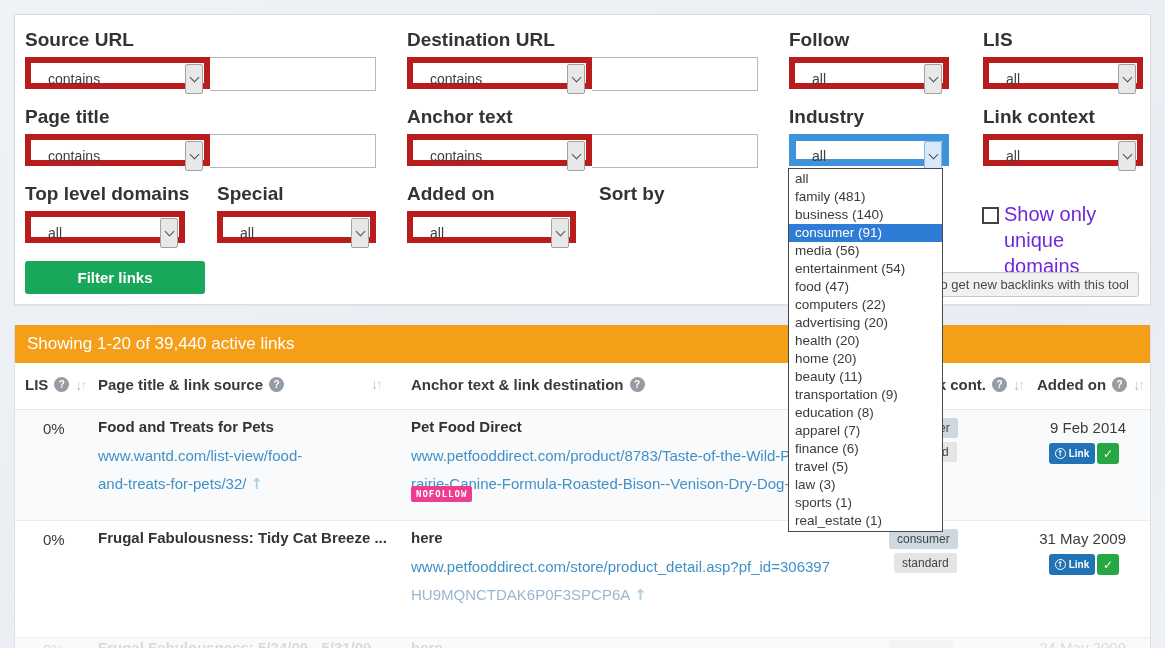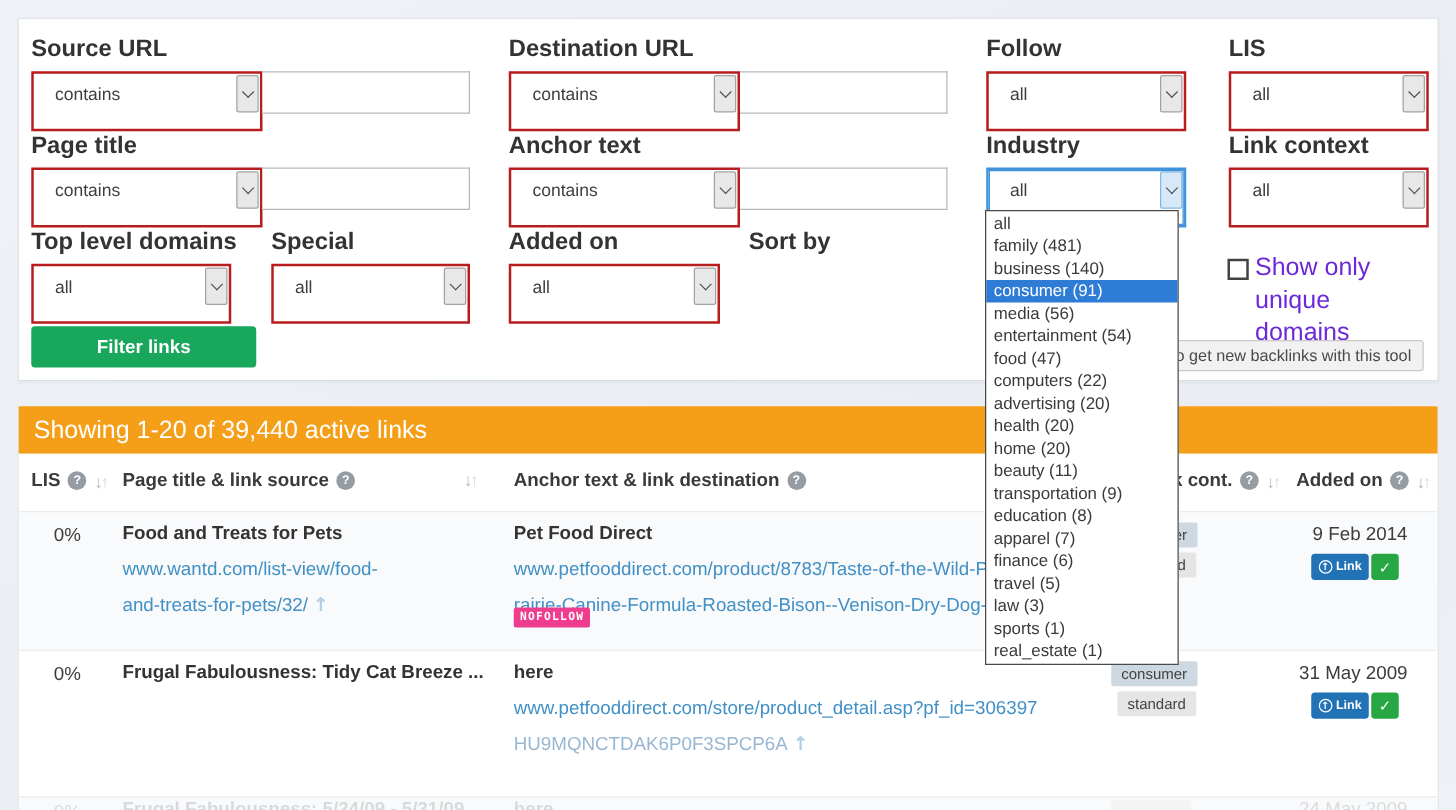--- a/index.html
+++ b/index.html
@@ -2,37 +2,37 @@
 <html><head>
 <meta charset="utf-8">
 <style>
   html,body{margin:0;padding:0}
   .page{position:relative;width:1165px;height:648px;overflow:hidden;
     background:linear-gradient(150deg,#eff2f6 0%,#e9edf3 70%,#eef1f6 100%);
     font-family:"Liberation Sans","DejaVu Sans",sans-serif;color:#333}
   .card{position:absolute;background:#fff;box-sizing:border-box}
   .filter-card{left:14px;top:14px;width:1137px;height:291px;border:1px solid #d9dde3;box-shadow:0 1px 2px rgba(40,50,70,.05)}
   .flabel{position:absolute;font-size:19px;font-weight:bold;color:#333;white-space:nowrap}
-  .select{position:absolute;height:48px;background:#fff;border:2px solid #b91c1c;box-sizing:border-box;cursor:pointer}
+  .select{position:absolute;height:32px;background:#fff;border:6px solid #b91c1c;box-sizing:border-box;cursor:pointer}
   .sel-text{position:absolute;left:17px;top:8px;font-size:14px;color:#3e3e3e;white-space:nowrap}
   .sel-btn{position:absolute;right:1px;top:1px;width:18px;height:30px;background:#e8e8e8;border:1px solid #a2a2a2;border-radius:2px;display:flex;align-items:center;justify-content:center;box-sizing:border-box}
   .chev{width:6px;height:6px;border-right:1.5px solid #505050;border-bottom:1.5px solid #505050;transform:rotate(45deg);margin-top:-3px}
   .select.focused{border-color:#3e93db;box-shadow:inset 0 0 0 1px #3e93db}
   .focused .sel-btn{background:#d7e9f8;border-color:#86b7e0}
   .tinput{position:absolute;height:34px;background:#fff;border:1px solid #b5b9bf;border-left:none;box-sizing:border-box;padding:0 8px;font:14px "Liberation Sans","DejaVu Sans",sans-serif;outline:none}
   .green-btn{position:absolute;left:10px;top:246px;width:180px;height:33px;background:#18A75B;border-radius:3px;color:#fff;font-size:15px;font-weight:bold;display:flex;align-items:center;justify-content:center;cursor:pointer}
   .help-btn{position:absolute;right:11px;top:257px;height:25px;background:#f1f1f2;border:1px solid #c9c9c9;border-radius:3px;color:#4a4a4a;font-size:13px;display:flex;align-items:center;padding:0 9px;white-space:nowrap;box-sizing:border-box}
   .checkbox{position:absolute;left:967px;top:192px;width:13px;height:13px;border:2px solid #434343;background:#fff;cursor:pointer;box-sizing:content-box}
   .cb-label{position:absolute;left:989px;top:186px;width:132px;font-size:20px;line-height:26px;color:#6d28d9;cursor:pointer}
   .dropdown{position:absolute;left:788px;top:168px;width:155px;background:#fff;border:1px solid #4a4a4a;z-index:50;padding:1px 0;box-sizing:border-box}
   .dd-item{height:18px;line-height:18px;padding-left:6px;font-size:13.5px;color:#3a3a3a;white-space:nowrap;cursor:pointer;overflow:hidden}
   .dd-item.hl{background:#2F7CD6;color:#fff}
   .table-card{left:14px;top:325px;width:1137px;height:323px;background:#fff;border:1px solid #dde1e7;border-top:none}
   .obar{position:absolute;left:0;top:0;width:100%;height:38px;background:#F59E18}
-  .obar-text{position:absolute;left:12px;top:0;line-height:38px;color:#fff;font-size:20px;white-space:nowrap}
+  .obar-text{position:absolute;left:12px;top:0;line-height:38px;color:#fff;font-size:17px;white-space:nowrap}
   .thead{position:absolute;left:0;top:38px;width:100%;height:47px;background:#fff;border-bottom:1px solid #e7e7e7;box-sizing:border-box}
   .th{position:absolute;top:13px;font-size:15px;font-weight:bold;color:#3a3a3a;white-space:nowrap;display:flex;align-items:center}
   .q-icon{display:inline-block;width:15px;height:15px;border-radius:50%;background:#969CA4;color:#fff;font-size:10px;font-weight:bold;line-height:15px;text-align:center;margin-left:6px;flex:none}
   .sort{margin-left:6px;font-size:14px;letter-spacing:-2px;font-weight:bold;cursor:pointer;flex:none}
   .sort .d{color:#b7bcc4}.sort .u{color:#d6dade}
   .trow{position:absolute;left:0;width:100%}
   .row1{top:85px;height:110px;background:#f9fafb}
   .row2{top:195px;height:117px;background:#fff;border-top:1px solid #ededed;box-sizing:border-box}
   .row3{top:312px;height:110px;background:#f9fafb;border-top:1px solid #ededed;box-sizing:border-box}
   .fade{opacity:.16}

